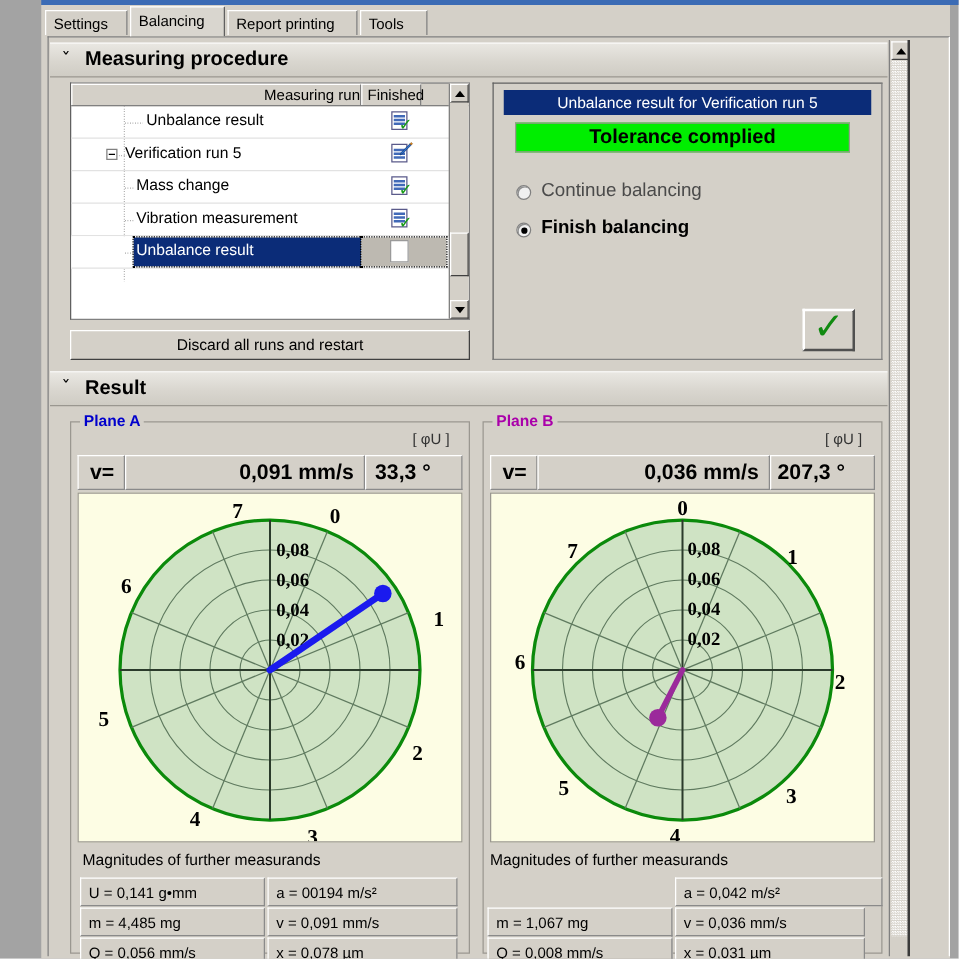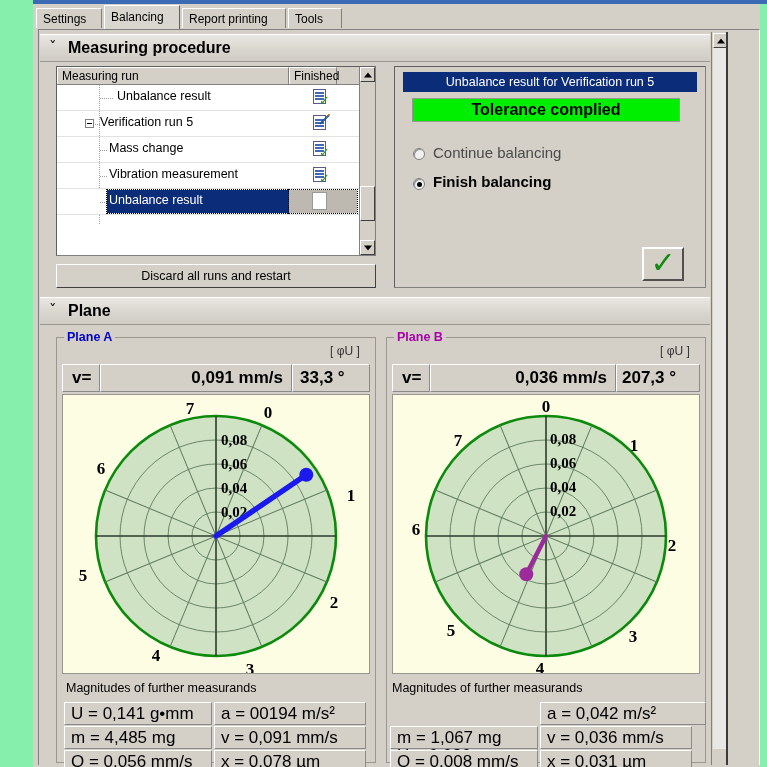--- a/index.html
+++ b/index.html
@@ -1,17 +1,17 @@
 <!DOCTYPE html>
 <html><head>
 <meta charset="utf-8">
 <style>
   html,body{margin:0;padding:0;background:#fff;}
   body{width:767px;height:767px;overflow:hidden;font-family:"Liberation Sans",sans-serif;}
-  #root{position:relative;width:767px;height:767px;background:#86efac;}
+  #root{position:relative;width:767px;height:767px;background:#a3a3a3;}
 
   
   .topbar{position:absolute;left:33px;top:0;width:734px;height:4px;background:#3b6bb5;}
 
   
   .winbody{position:absolute;left:33px;top:4px;width:727px;height:763px;background:#d4d0c8;}
 
   
   .tabstrip{position:absolute;left:36px;top:5px;width:724px;height:24px;}
   .tab{position:absolute;top:3px;height:20px;background:#d4d0c8;border-left:1px solid #fff;
@@ -115,21 +115,21 @@
      border-right:1px solid #8a8a8a;border-bottom:1px solid #8a8a8a;box-sizing:border-box;
      font-size:17px;font-weight:bold;color:#000;position:relative;}
   .vcell i{position:absolute;top:50%;transform:translateY(-50%);font-style:normal;}
 
   .plotwrap{position:absolute;background:#fdfde4;border:1px solid #9a9790;box-sizing:border-box;overflow:hidden;}
 
   .tabl{position:absolute;}
   .tcap{position:absolute;font-size:12.5px;color:#000;white-space:nowrap;}
   .tcell{position:absolute;background:#d4d0c8;border-top:1px solid #fff;border-left:1px solid #fff;
      border-right:1px solid #8a8a8a;border-bottom:1px solid #8a8a8a;box-sizing:border-box;
-     font-size:17px;color:#000;}
+     font-size:12px;color:#000;}
   .tcell span{position:absolute;left:6px;top:50%;transform:translateY(-50%);white-space:nowrap;}
 </style>
 </head>
 <body>
 
 <div id="root">
 
   <div class="topbar"></div>
   <div class="winbody"></div>
 
@@ -151,21 +151,21 @@
   </div>
 
   <div class="sechdr" style="left:40px;top:34px;width:670px;height:28px;">
     <div class="chev">ˇ</div>
     <div class="txt">Measuring procedure</div>
   </div>
 
   <div class="treebox" style="left:56px;top:66px;width:320px;height:190px;">
 
     <div class="tree-head">
-      <div class="th" style="left:0;width:232px;">Measuring run</div>
+      <div class="th" style="left:0;width:232px;text-align:right;">Measuring run</div>
       <div class="th" style="left:232px;width:48px;">Finished</div>
     </div>
 
     <div class="guide" style="left:42px;top:18px;height:140px;"></div>
 
     <div class="trow" style="top:18px;">
       <div class="hguide" style="left:43px;top:13px;width:14px;"></div>
       <div class="lbl" style="left:60px;">Unbalance result</div>
       <div class="docicon" style="left:255px;top:4px;">
         <div class="pg"></div>
@@ -259,21 +259,21 @@
     </div>
     <div class="rlabel bold" style="left:38px;top:106px;">Finish balancing</div>
 
     <div class="okbtn" style="left:247px;top:180px;width:42px;height:34px;">
       <div class="tick">✓</div>
     </div>
   </div>
 
   <div class="sechdr" style="left:40px;top:297px;width:670px;height:28px;">
     <div class="chev">ˇ</div>
-    <div class="txt">Plane</div>
+    <div class="txt">Result</div>
   </div>
 
   <div class="gbox" style="left:56px;top:337px;width:320px;height:426px;"></div>
   <div class="gcap" style="left:64px;top:330px;color:#0000cc;">Plane A</div>
   <div class="units" style="left:330px;top:344px;">[ φU ]</div>
 
   <div class="vrow" style="left:62px;top:364px;">
     <div class="vcell" style="width:38px;height:28px;">
       <i style="left:9px;">v=</i>
     </div>

